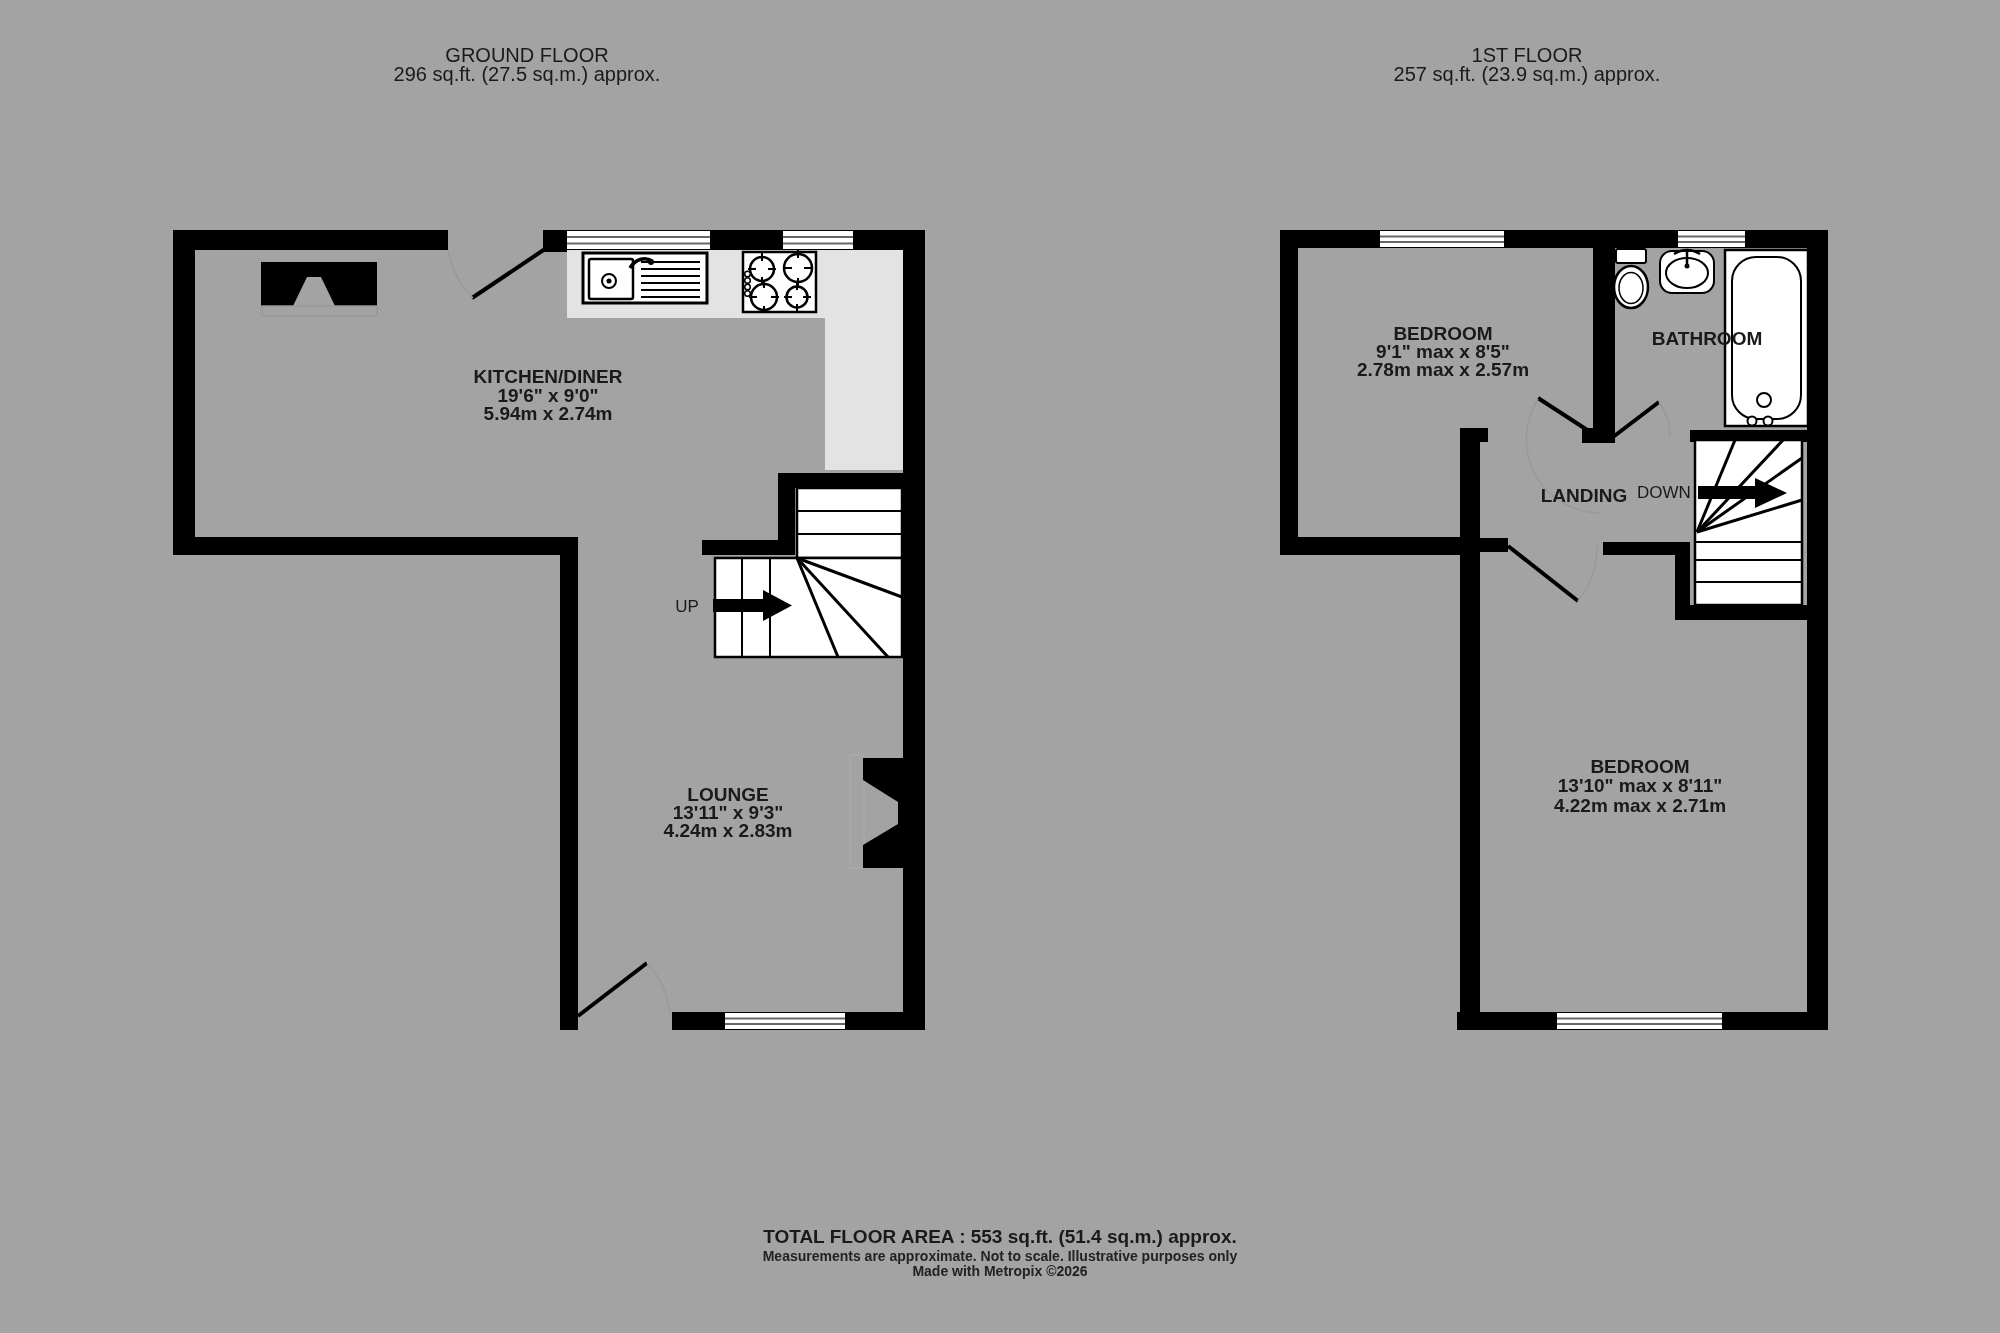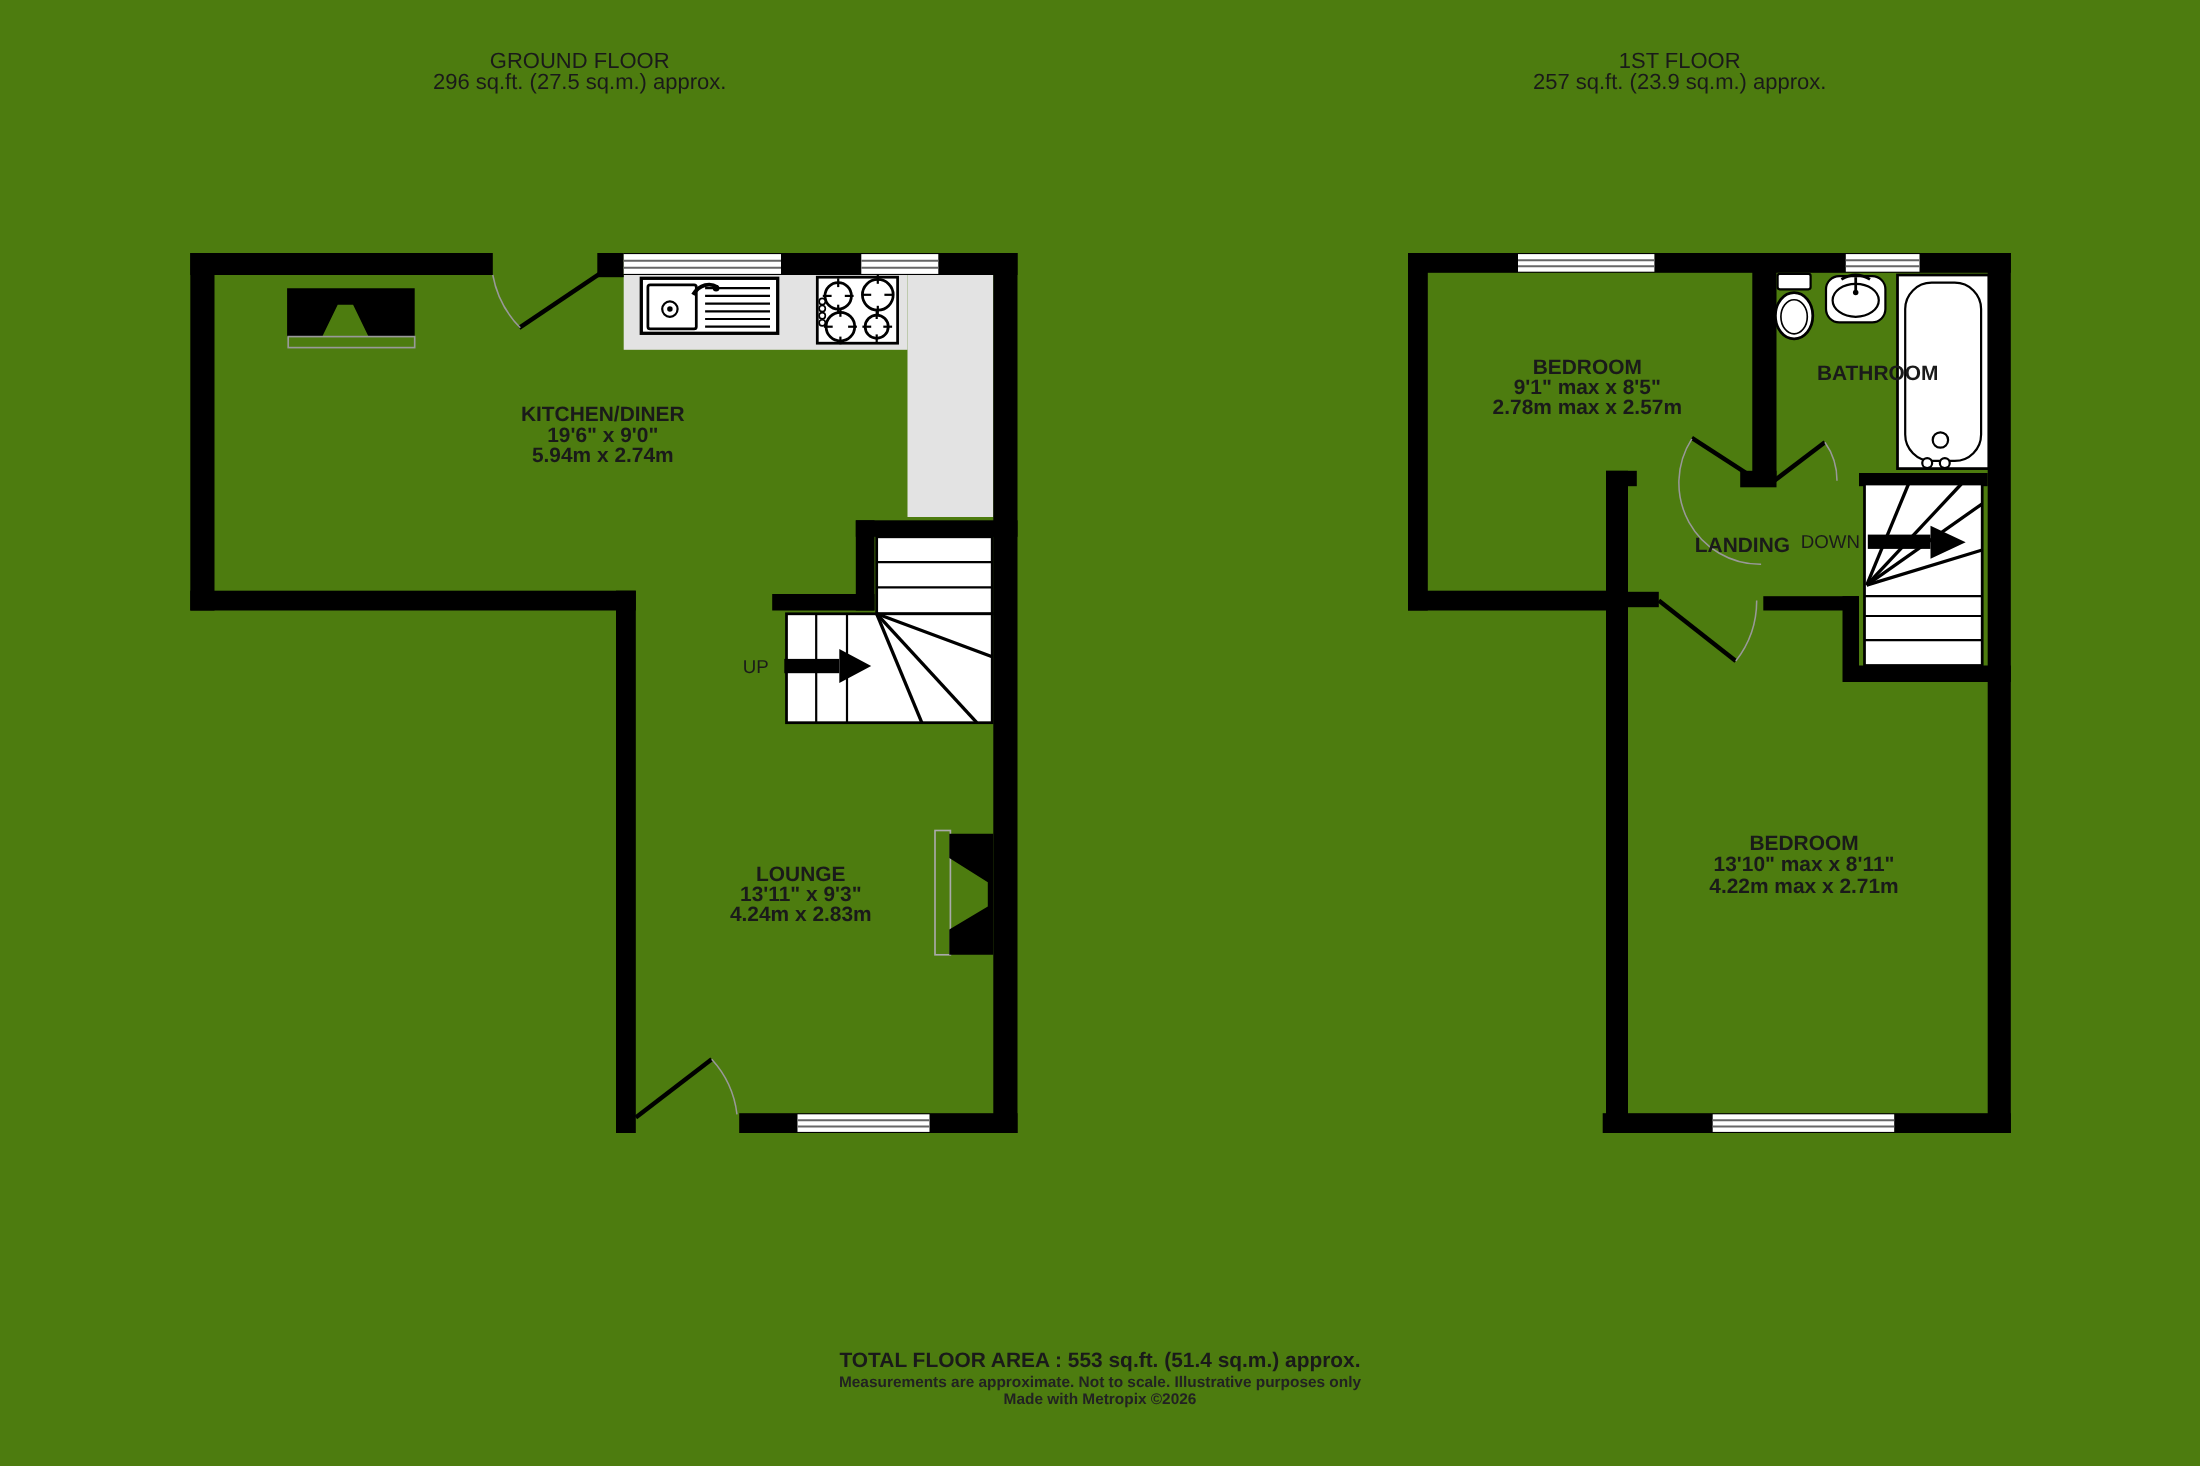--- a/index.html
+++ b/index.html
@@ -1,16 +1,16 @@
 <!DOCTYPE html>
 <html><head>
 <meta charset="utf-8">
 <style>
   html,body{margin:0;padding:0;background:#ffffff;}
-  .page{position:relative;width:2000px;height:1333px;background:#4d7c0f;overflow:hidden;}
+  .page{position:relative;width:2000px;height:1333px;background:#a3a3a3;overflow:hidden;}
   svg{display:block;}
   text{font-family:"Liberation Sans", sans-serif;fill:#1a1a1a;}
   .hdr{font-size:20px;font-weight:normal;}
   .room{font-size:19px;font-weight:bold;}
   .dir{font-size:17px;font-weight:normal;}
   .foot-main{font-size:19px;font-weight:bold;}
   .foot-small{font-size:14px;font-weight:bold;fill:#222;}
   .wall{fill:#000000;}
   .winline{stroke:#666;stroke-width:1.8;}
   .thin{stroke:#000;stroke-width:2;fill:none;}

